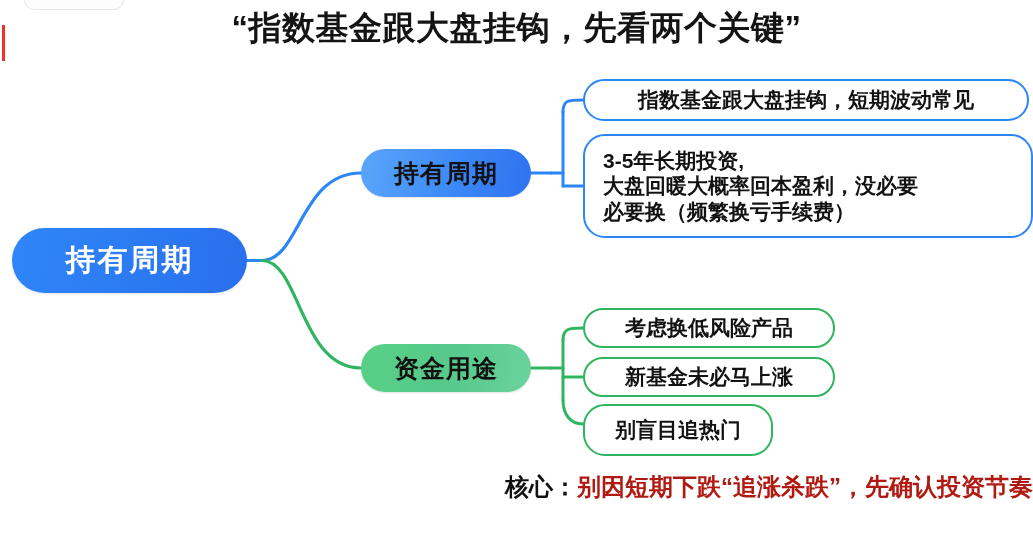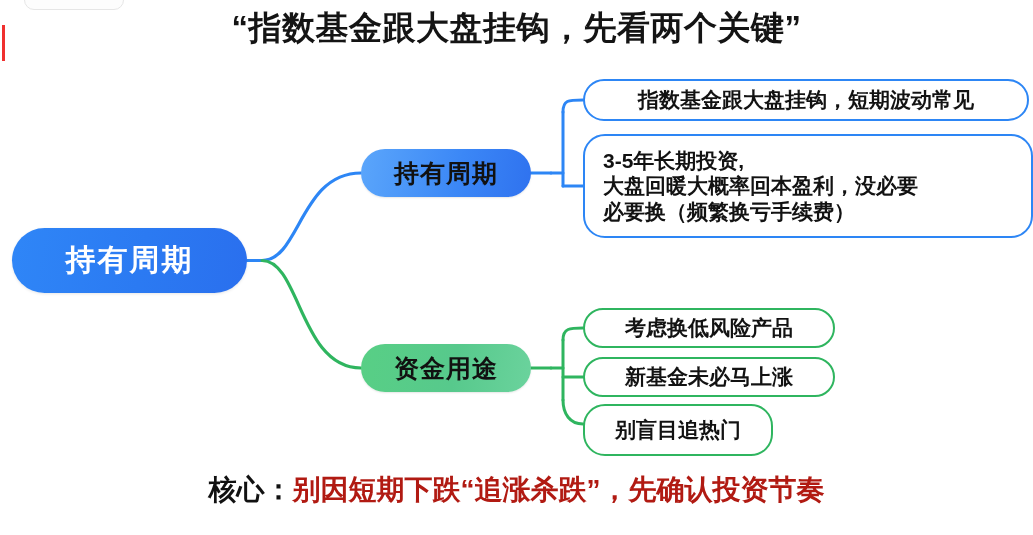--- a/index.html
+++ b/index.html
@@ -57,22 +57,22 @@
     letter-spacing: 0.5px;
     white-space: nowrap;
   }
 
   
   .footer {
     position: absolute;
     left: 0;
     top: 471px;
     width: 1033px;
-    text-align: center;
-    font-size: 28px;
+    text-align: right;
+    font-size: 24px;
     font-weight: bold;
     white-space: nowrap;
   }
   .footer .lbl { color: #111111; }
   .footer .val { color: #b11a12; }
 
   
   #links {
     position: absolute;
     left: 0; top: 0;

